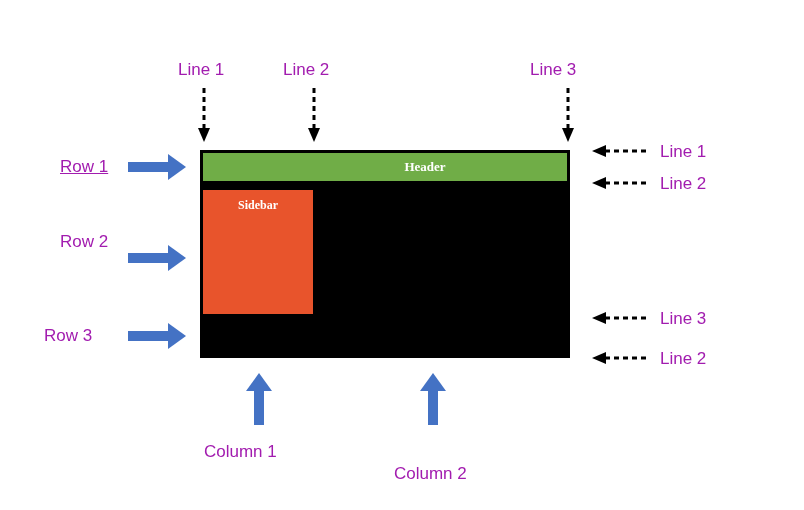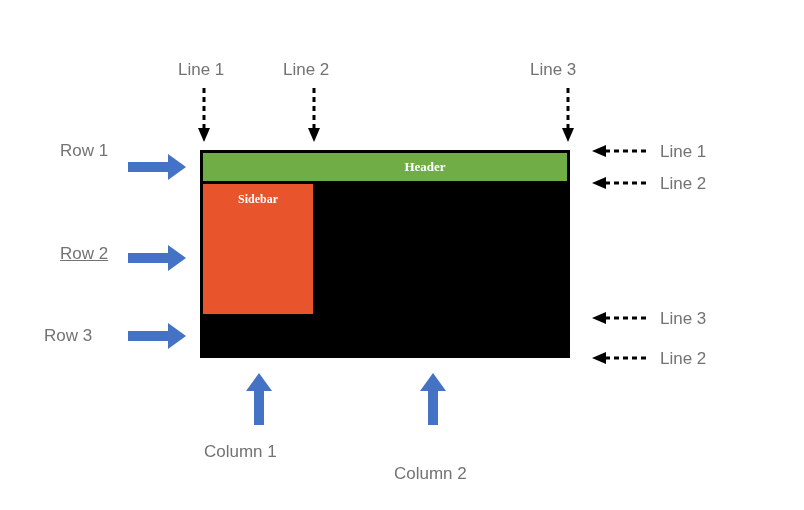--- a/index.html
+++ b/index.html
@@ -32,29 +32,29 @@
     font-weight: bold;
     text-align: center;
     display: flex;
     align-items: center;
     justify-content: center;
     padding: 9px;
     font-family: Georgia, 'Times New Roman', serif;
   }
   .header  { grid-column: 1 / 3; grid-row: 1; background: #70AD47; font-size: 13px; }
   .header span { margin-left: 80px; }
-  .sidebar { grid-column: 1;     grid-row: 2; background: #E8542C; align-items: flex-start; font-size: 12px; padding-top:8px;}
+  .sidebar { grid-column: 1;     grid-row: 2; background: #E8542C; align-items: flex-start; font-size: 12px; padding-top:8px;margin-top:6px;}
   .content { grid-column: 2;     grid-row: 2; background: #F5B331; font-size: 11.5px; line-height:1.35; }
   .footer  { grid-column: 1 / 3; grid-row: 3; background: #D15FB4; font-size: 13px; }
   .footer span { margin-left: 80px; }
 
   .lbl {
     position: absolute;
     font-size: 17px;
-    color: #737373;
+    color: #a21caf;
     white-space: nowrap;
   }
 
   
   .arrow {
     position: absolute;
   }
   svg { overflow: visible; }
 </style>
 </head>
@@ -82,27 +82,27 @@
     <line x1="6" y1="0" x2="6" y2="40" stroke="#000" stroke-width="3" stroke-dasharray="5,4"></line>
     <polygon points="0,40 12,40 6,54" fill="#000"></polygon>
   </svg>
 
   <span class="lbl" style="left:530px; top:60px;">Line 3</span>
   <svg class="arrow" style="left:562px; top:88px;" width="12" height="56">
     <line x1="6" y1="0" x2="6" y2="40" stroke="#000" stroke-width="3" stroke-dasharray="5,4"></line>
     <polygon points="0,40 12,40 6,54" fill="#000"></polygon>
   </svg>
 
-  <span class="lbl" style="left:60px; top:141px;">Row 1</span>
+  <span class="lbl" style="left:60px; top:157px;text-decoration:underline;">Row 1</span>
   <svg class="arrow" style="left:128px; top:154px;" width="60" height="26">
     <rect x="0" y="8" width="40" height="10" fill="#4472C4"></rect>
     <polygon points="40,0 40,26 58,13" fill="#4472C4"></polygon>
   </svg>
 
-  <span class="lbl" style="left:60px; top:244px;text-decoration:underline;">Row 2</span>
+  <span class="lbl" style="left:60px; top:232px;">Row 2</span>
   <svg class="arrow" style="left:128px; top:245px;" width="60" height="26">
     <rect x="0" y="8" width="40" height="10" fill="#4472C4"></rect>
     <polygon points="40,0 40,26 58,13" fill="#4472C4"></polygon>
   </svg>
 
   <span class="lbl" style="left:44px; top:326px;">Row 3</span>
   <svg class="arrow" style="left:128px; top:323px;" width="60" height="26">
     <rect x="0" y="8" width="40" height="10" fill="#4472C4"></rect>
     <polygon points="40,0 40,26 58,13" fill="#4472C4"></polygon>
   </svg>

